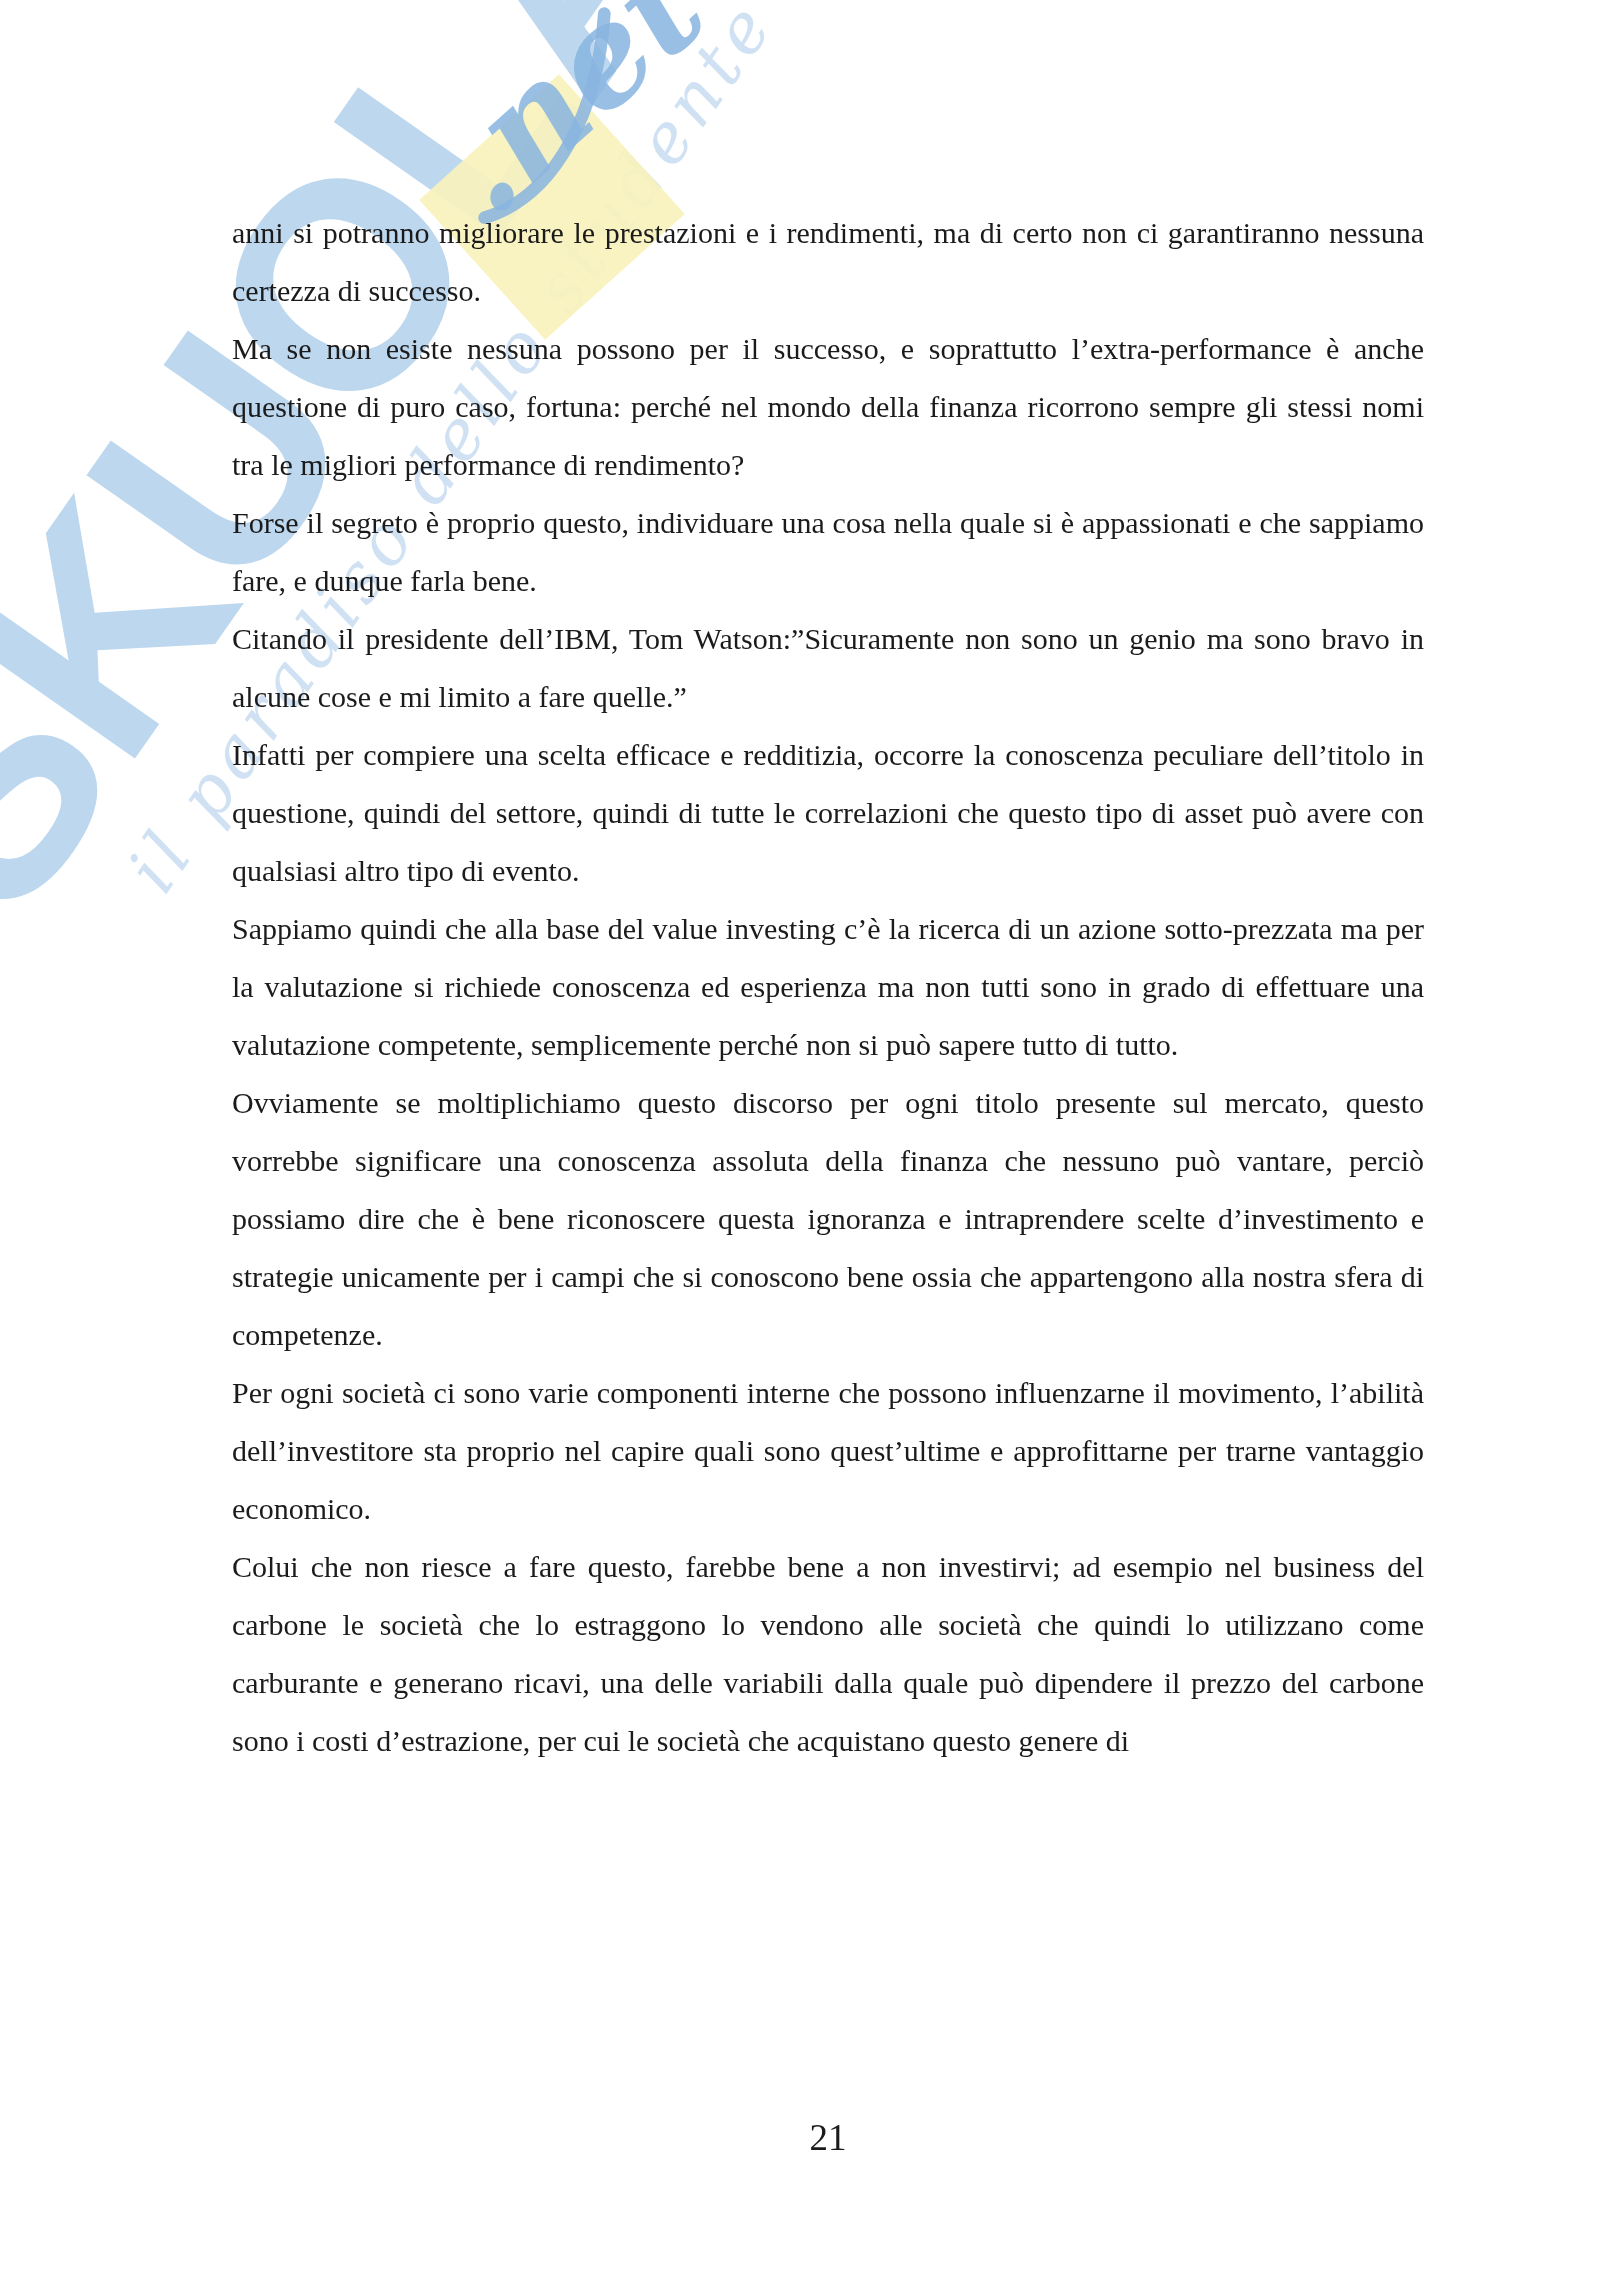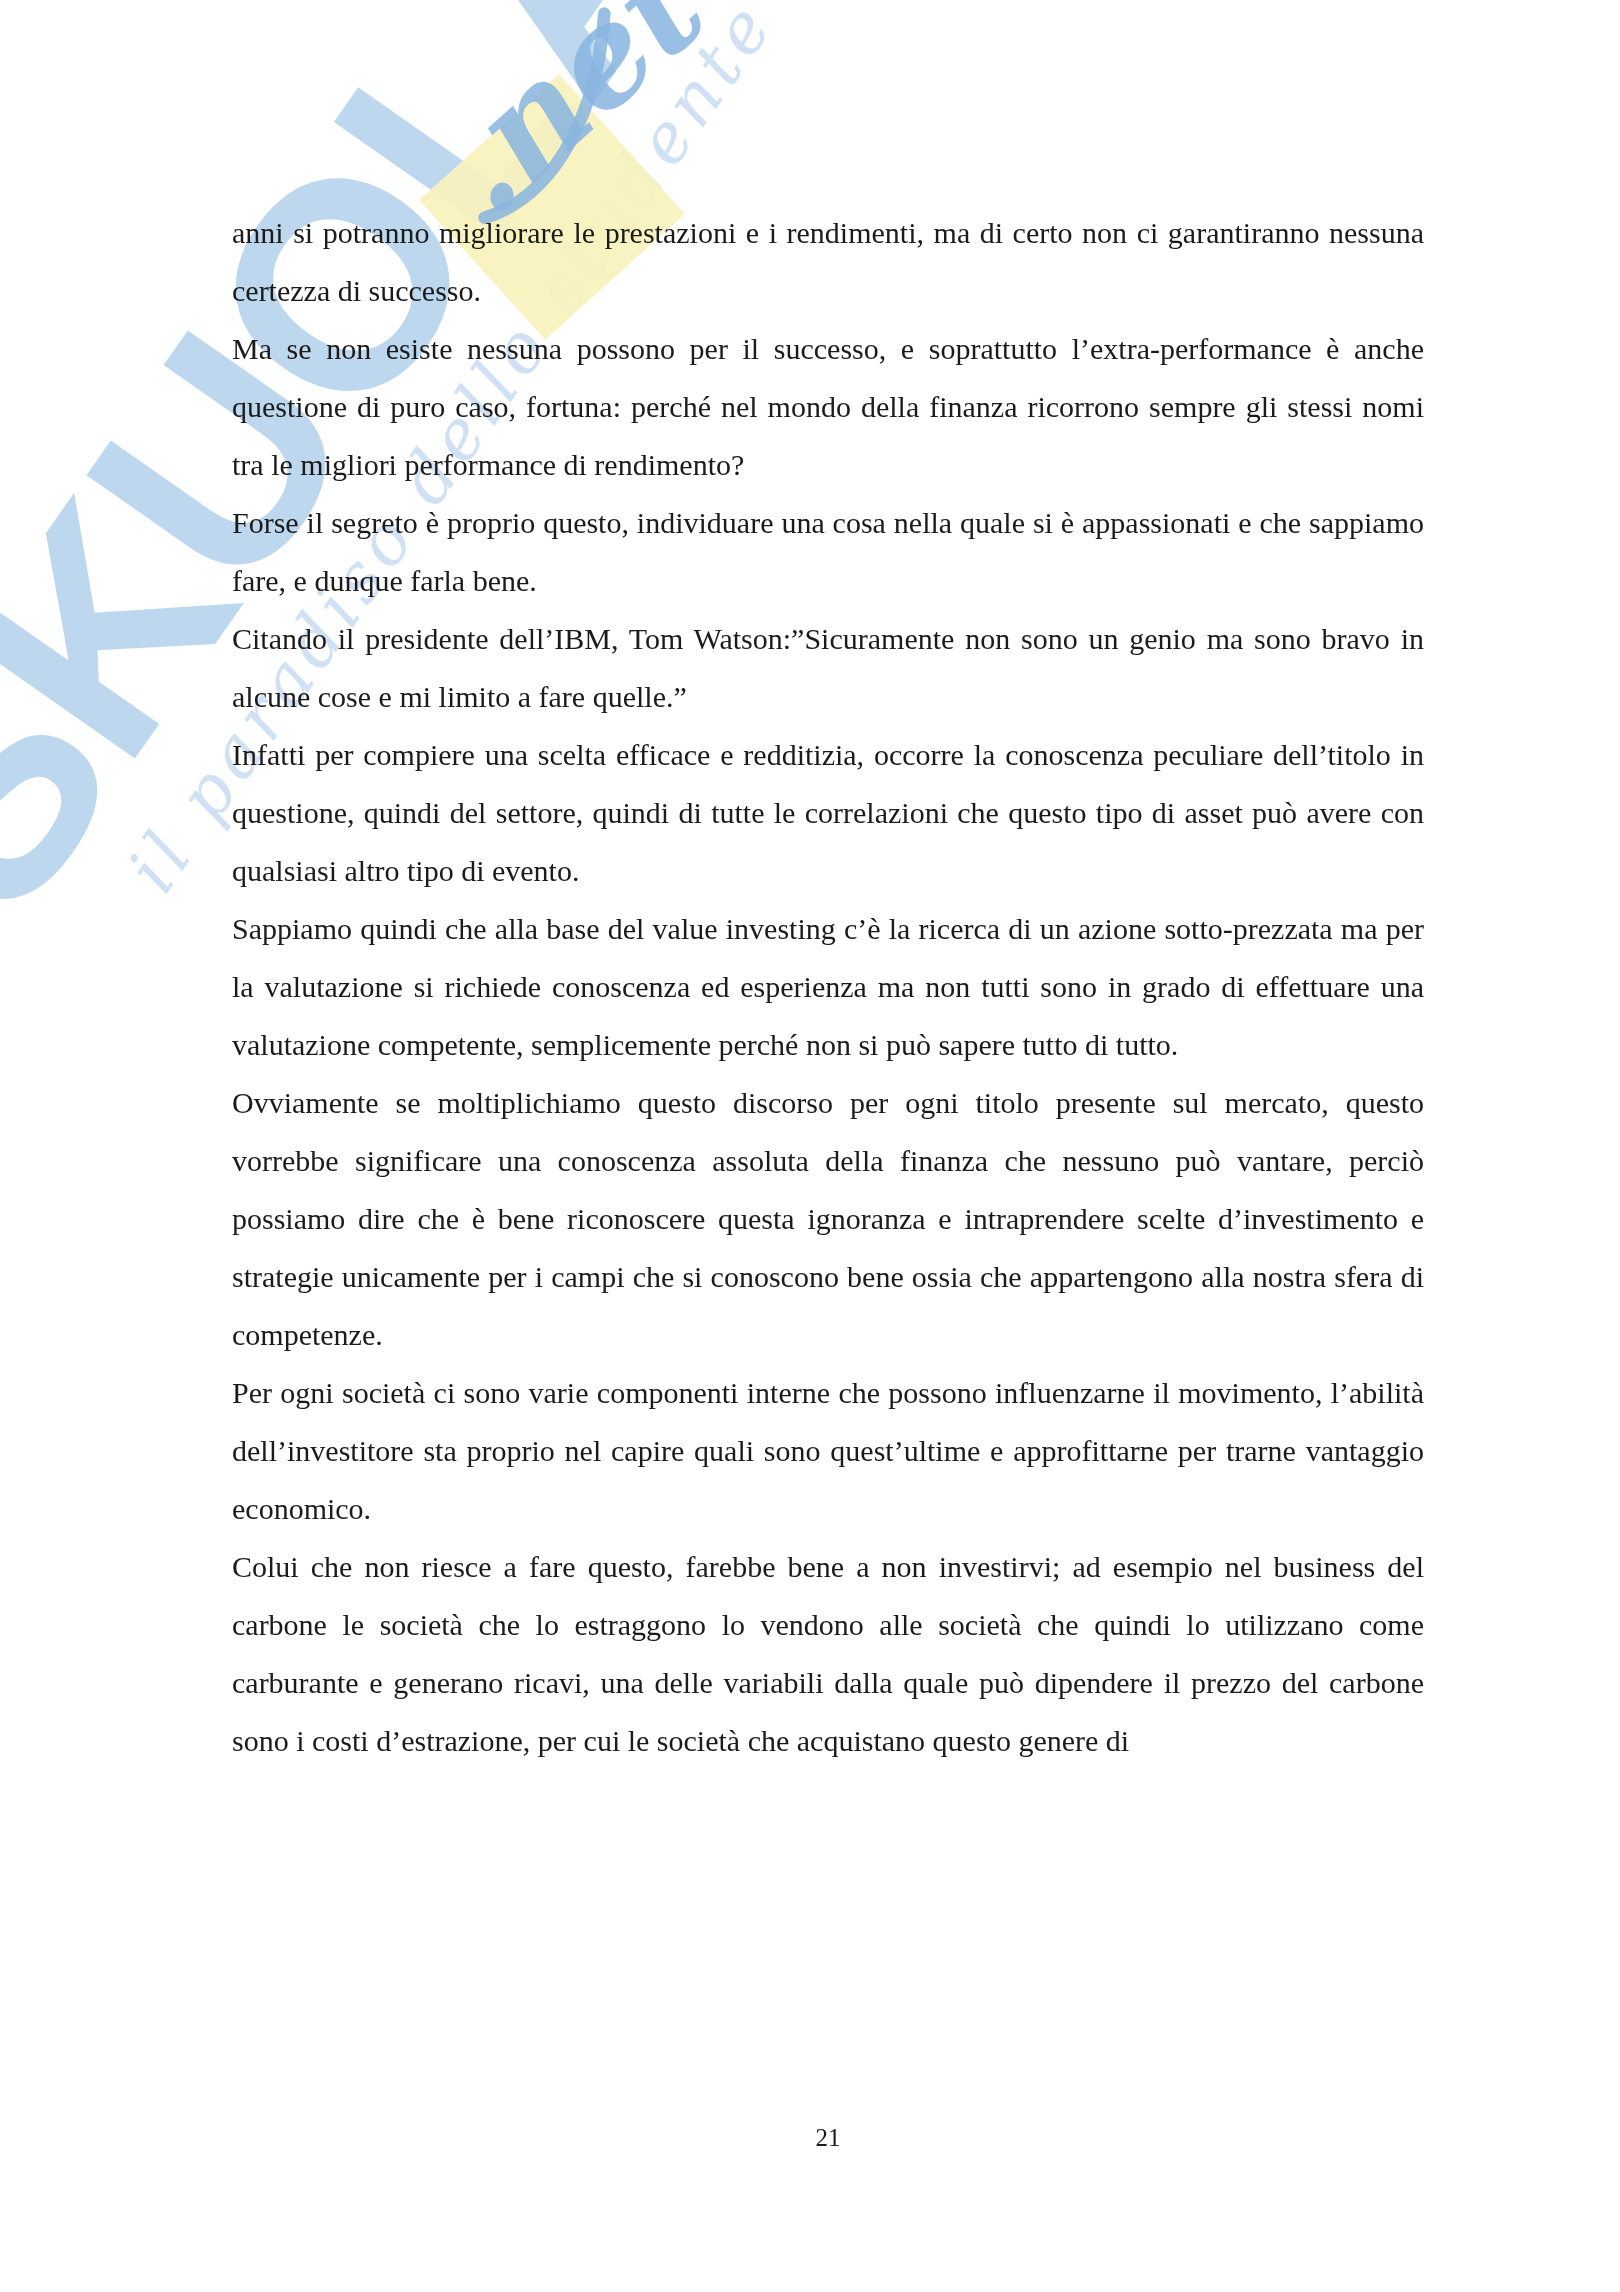--- a/index.html
+++ b/index.html
@@ -104,21 +104,21 @@
     margin: 0;
     padding: 0;
   }
   .page-number {
     position: absolute;
     z-index: 1;
     left: 232px;
     top: 2118px;
     width: 1192px;
     text-align: center;
-    font-size: 25px;
+    font-size: 37px;
     line-height: 39px;
     color: #1b1b1b;
   }
 </style>
 </head>
 <body>
 
 <div class="page">
 
   <div class="watermark">

